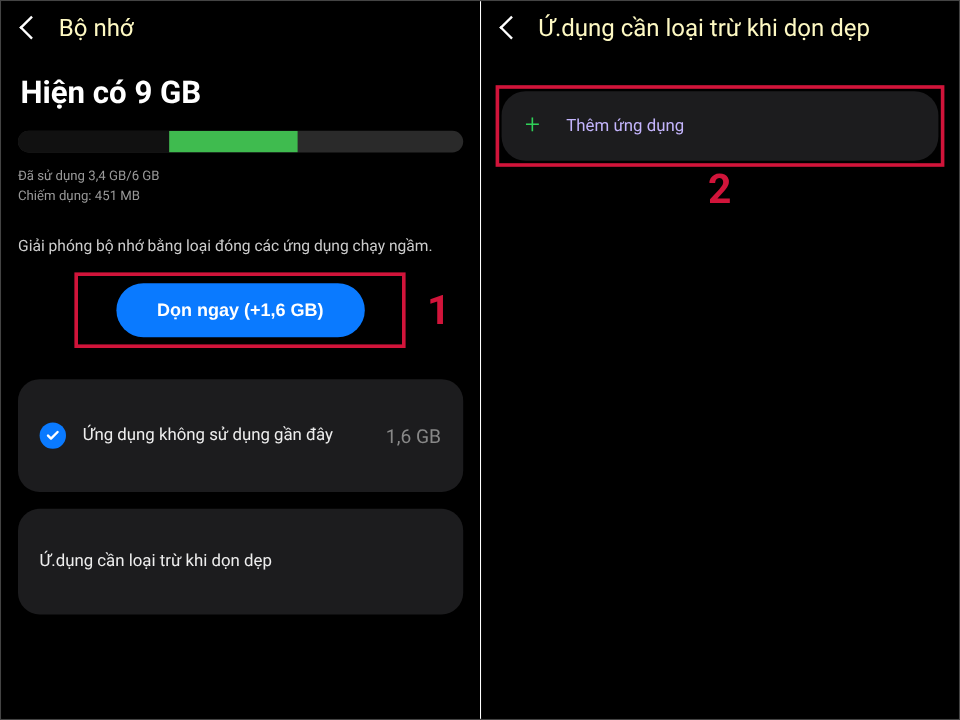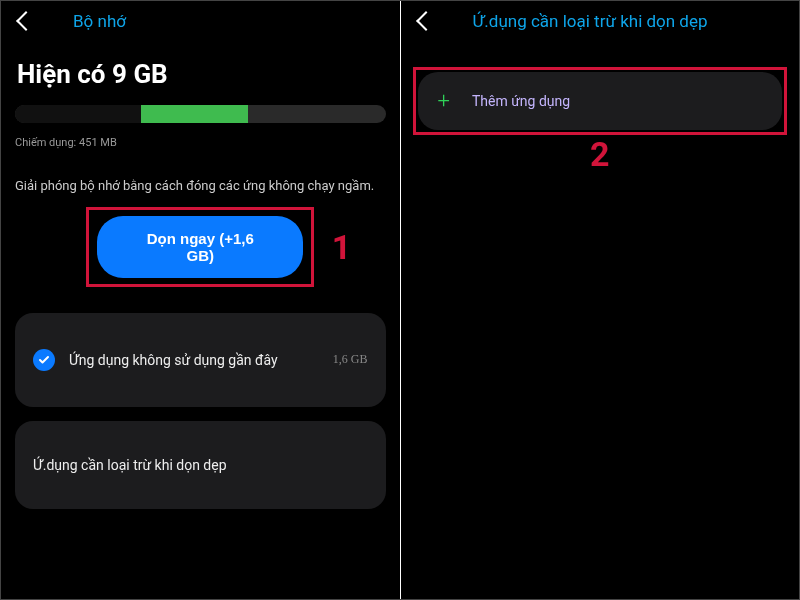--- a/index.html
+++ b/index.html
@@ -38,23 +38,22 @@
   .back-chevron {
     width: 14px;
     height: 14px;
     border-left: 2px solid #fff;
     border-bottom: 2px solid #fff;
     transform: rotate(45deg);
     margin-right: 16px;
     margin-left: 4px;
   }
   .header-title {
-    font-size: 17px;
-    color: #0ea5e9;
-    margin-left: 24px;
+    font-size: 20px;
+    color: #fef9c3;
   }
   .content-left {
     padding: 0 14px;
   }
   .big-title {
     font-size: 26px;
     font-weight: 700;
     margin: 14px 0 16px 2px;
   }
   .bar-wrap {
@@ -94,21 +93,21 @@
     font-size: 15px;
     font-weight: 600;
     padding: 14px 34px;
     display: block;
     margin: 14px auto 0 auto;
     cursor: pointer;
   }
   .clean-btn-box {
     border: 3px solid #d1143a;
     padding: 6px 8px;
-    width: 228px;
+    width: 276px;
     margin: 14px auto 0 auto;
     position: relative;
   }
   .annot-1 {
     position: absolute;
     right: -40px;
     top: 50%;
     transform: translateY(-50%);
     color: #d1143a;
     font-size: 34px;
@@ -135,23 +134,22 @@
     margin-right: 14px;
     flex-shrink: 0;
   }
   .check-circle svg { width: 12px; height: 12px; }
   .card-label {
     font-size: 14px;
     color: #eee;
     flex: 1;
   }
   .card-value {
-    font-size: 12px;
+    font-size: 16px;
     color: #888;
-    font-family: Liberation Serif, serif;
   }
   
   .add-box {
     margin: 22px 12px 0 12px;
     border: 3px solid #d1143a;
     padding: 2px;
     position: relative;
   }
   .add-row {
     background: #1c1c1e;
@@ -195,24 +193,25 @@
 
     <div class="content-left">
       <div class="big-title">Hiện có 9 GB</div>
 
       <div class="bar-wrap">
         <div class="bar-dark"></div>
         <div class="bar-green"></div>
       </div>
 
       <div class="stats">
+        <div>Đã sử dụng 3,4 GB/6 GB</div>
         <div>Chiếm dụng: 451 MB</div>
       </div>
 
-      <div class="hint">Giải phóng bộ nhớ bằng cách đóng các ứng không chạy ngầm.</div>
+      <div class="hint">Giải phóng bộ nhớ bằng loại đóng các ứng dụng chạy ngầm.</div>
 
       <div class="clean-btn-box">
         <button class="clean-btn" style="margin:0 auto;">Dọn ngay (+1,6 GB)</button>
         <div class="annot-1">1</div>
       </div>
 
       <div class="card">
         <div class="check-circle">
           <svg viewBox="0 0 24 24" fill="none" stroke="#fff" stroke-width="4" stroke-linecap="round" stroke-linejoin="round">
               <polyline points="20 6 9 17 4 12"></polyline>

